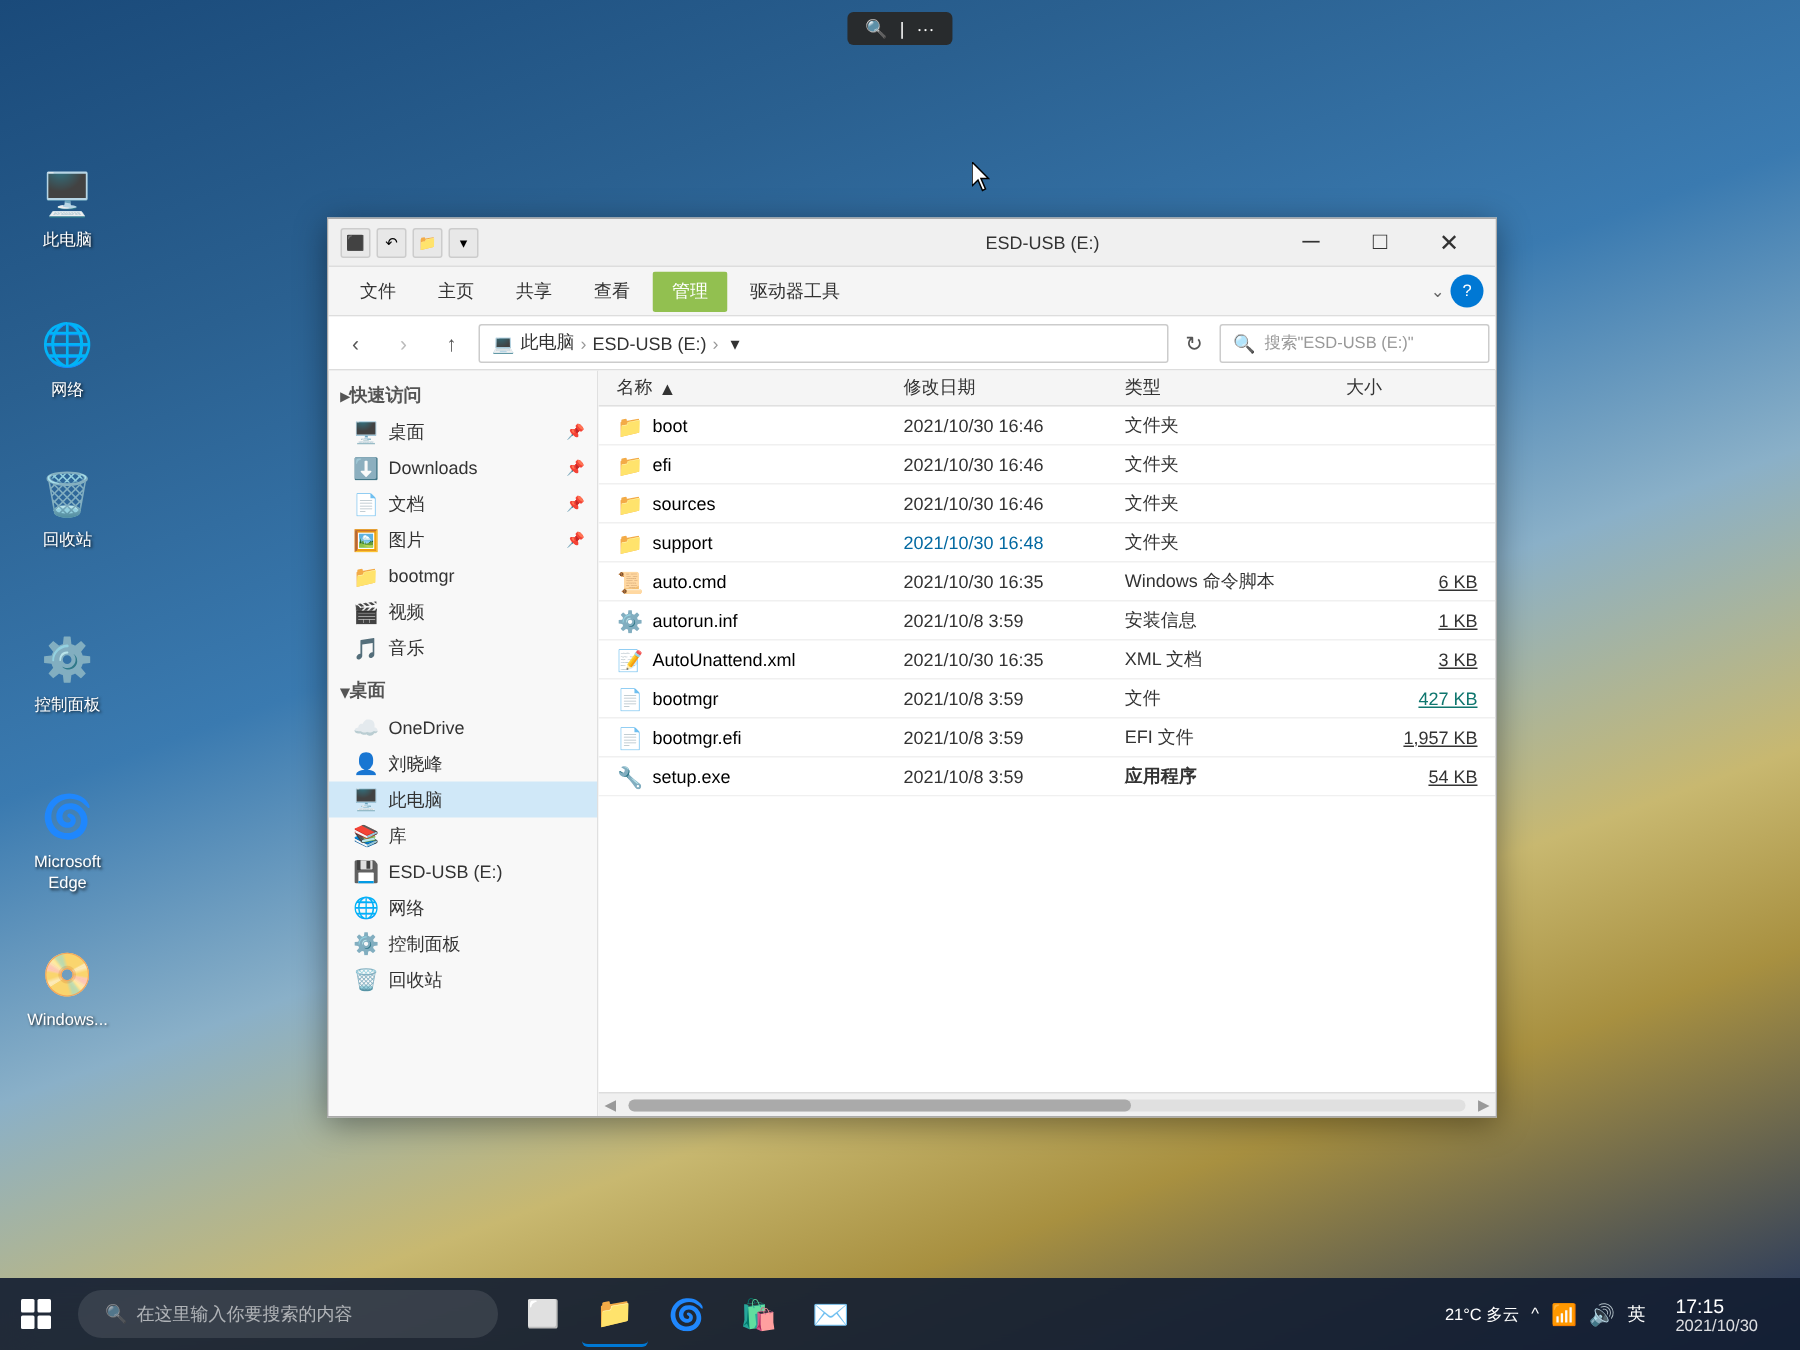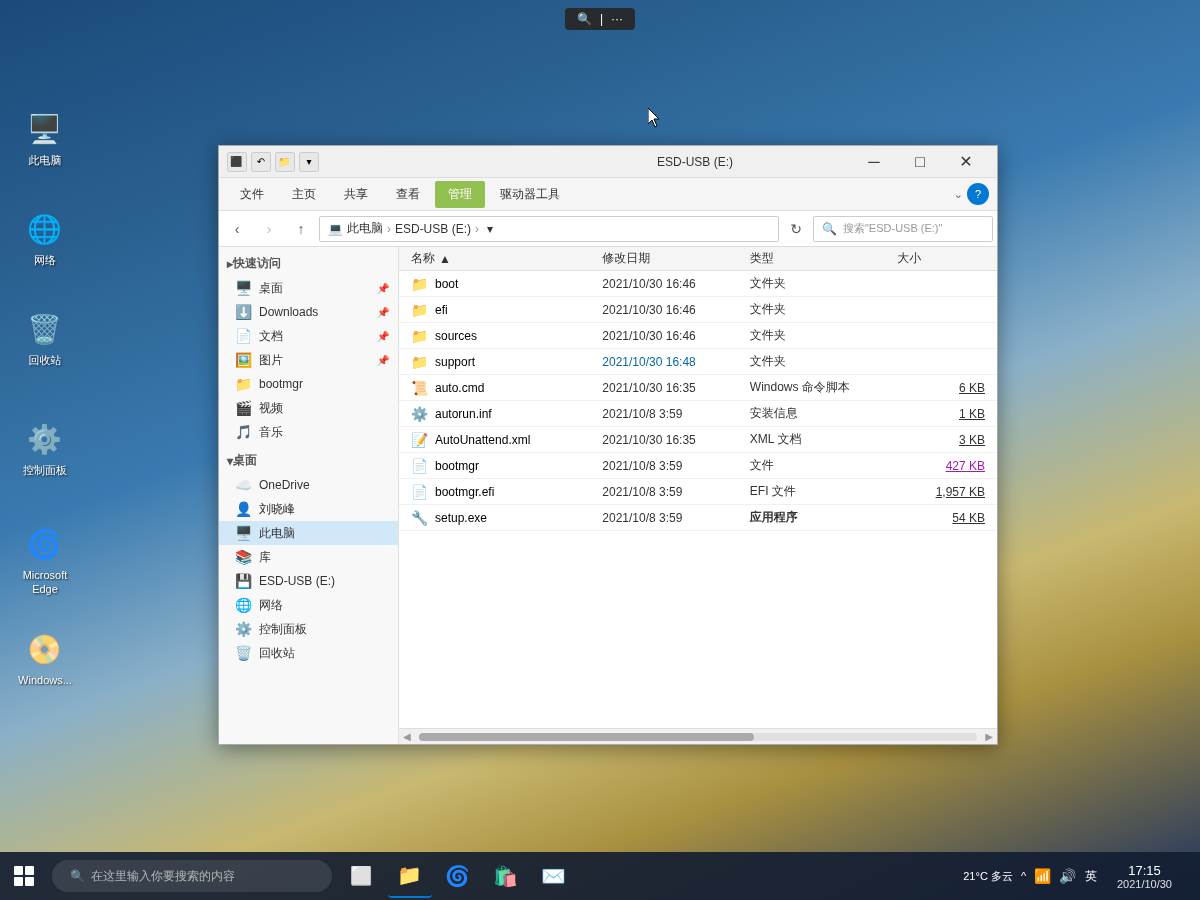--- a/index.html
+++ b/index.html
@@ -104,21 +104,21 @@
     }
 
     .taskbar-systray {
       display: flex;
       align-items: center;
       gap: 8px;
       padding: 0 8px;
     }
 
     .taskbar-clock {
-      text-align: center;
+      text-align: left;
       padding: 0 8px;
     }
 
     .taskbar-clock .time {
       font-size: 13px;
       color: white;
     }
 
     .taskbar-clock .date {
       font-size: 11px;
@@ -804,21 +804,21 @@
     <div class="col-type" style="flex:1.5;padding:0 8px;color:#333;font-size:12px;">XML 文档</div>
     <div class="col-size" style="flex:1;padding:0 8px;text-align:right;color:#333;font-size:12px;">3 KB</div>
   </div>
             <div class="file-row">
     <div class="col-name" style="flex:2;">
       <div class="file-icon" style="">📄</div>
       <span>bootmgr</span>
     </div>
     <div class="col-date" style="flex:1.5;padding:0 8px;color:#333;font-size:12px;">2021/10/8 3:59</div>
     <div class="col-type" style="flex:1.5;padding:0 8px;color:#333;font-size:12px;">文件</div>
-    <div class="col-size" style="flex:1;padding:0 8px;text-align:right;color:#a21caf;font-size:12px;">427 KB</div>
+    <div class="col-size" style="flex:1;padding:0 8px;text-align:right;color:#0f766e;font-size:12px;">427 KB</div>
   </div>
             <div class="file-row">
     <div class="col-name" style="flex:2;">
       <div class="file-icon" style="">📄</div>
       <span>bootmgr.efi</span>
     </div>
     <div class="col-date" style="flex:1.5;padding:0 8px;color:#333;font-size:12px;">2021/10/8 3:59</div>
     <div class="col-type" style="flex:1.5;padding:0 8px;color:#333;font-size:12px;">EFI 文件</div>
     <div class="col-size" style="flex:1;padding:0 8px;text-align:right;color:#333;font-size:12px;">1,957 KB</div>
   </div>

